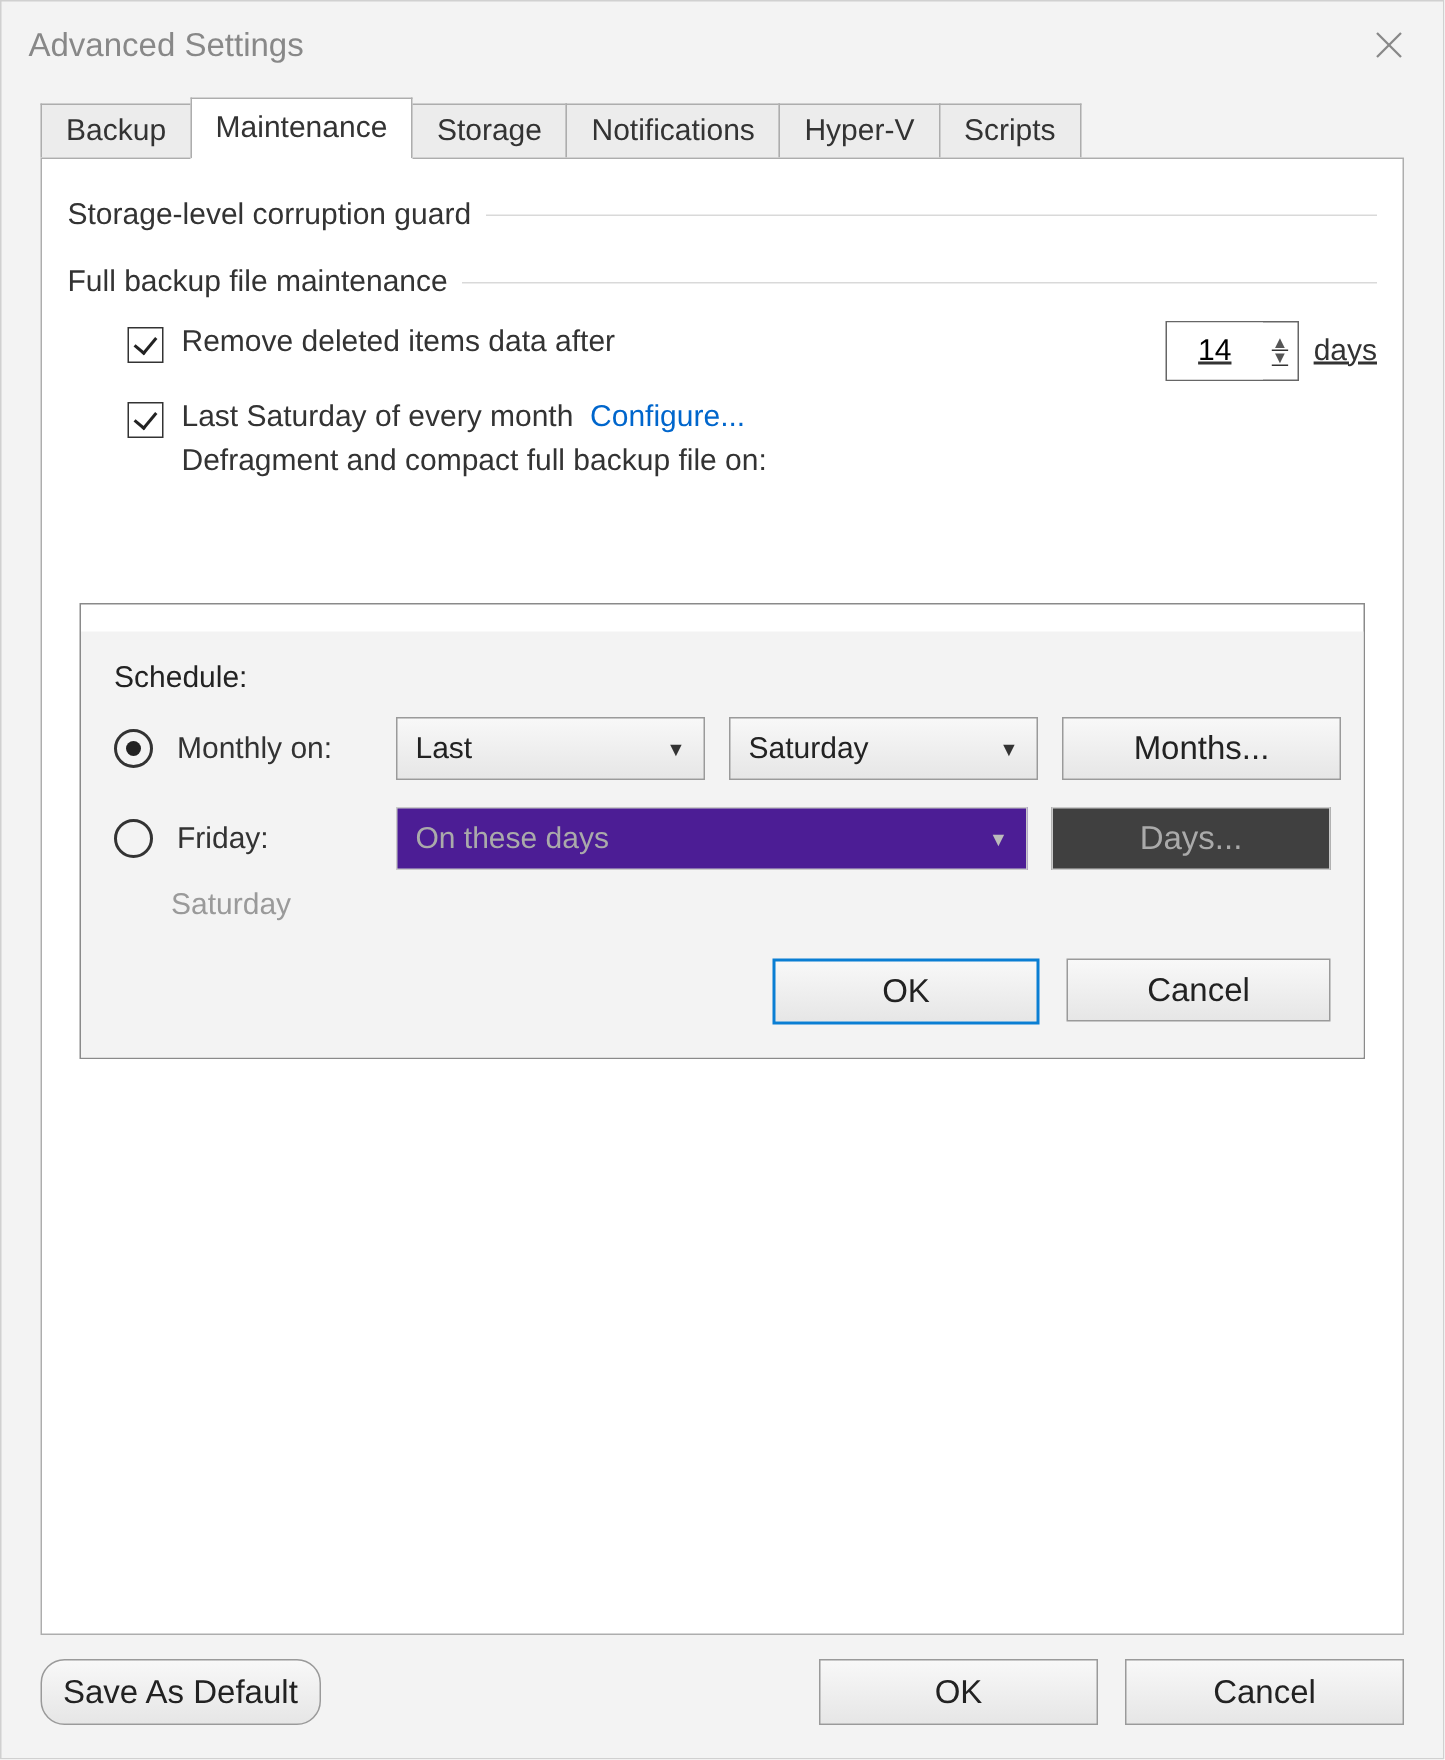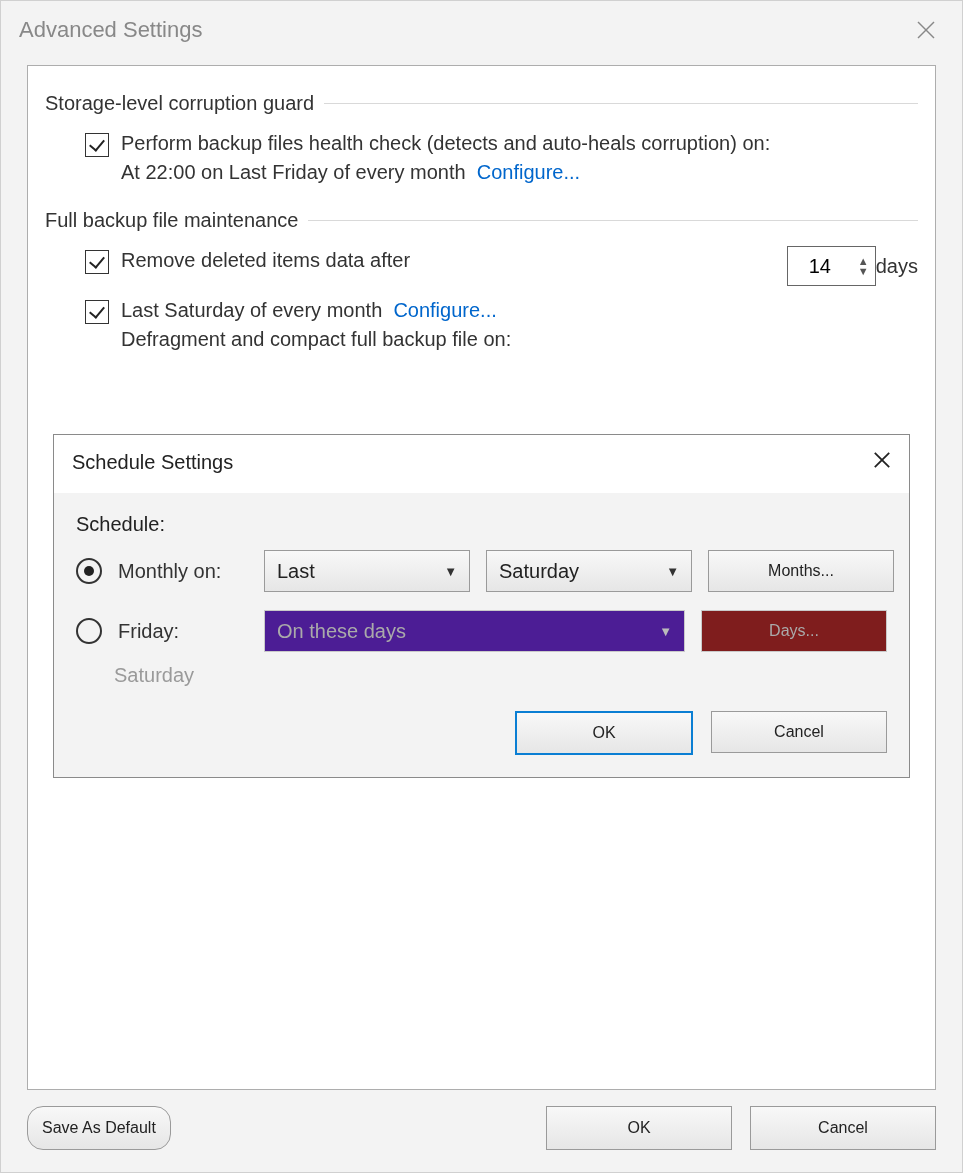--- a/index.html
+++ b/index.html
@@ -125,21 +125,22 @@
     transform: rotate(-50deg);
     margin-top: -4px;
   }
   .opt-text { line-height: 1.45; }
   .link { color: #0066cc; cursor: pointer; }
 
   .days-spinner-wrap {
     display: flex;
     align-items: center;
     margin-left: auto;
-    gap: 0;
+    gap: 10px;
+    text-decoration: underline;
   }
   .spinner {
     display: flex;
     align-items: stretch;
     border: 1px solid #666;
     height: 38px;
     background: #fff;
   }
   .spinner input {
     width: 56px;
@@ -224,27 +225,27 @@
   .combo .chev { font-size: 13px; color: #333; }
   .combo.disabled .chev { color: #bbb; }
   .btn {
     height: 40px;
     min-width: 150px;
     border: 1px solid #9a9a9a;
     background: linear-gradient(#f8f8f8,#e6e6e6);
     display: flex;
     align-items: center;
     justify-content: center;
-    font-size: 16px;
+    font-size: 22px;
     color: #222;
     padding: 0 12px;
   }
   .btn.disabled {
     color: #aaa;
-    background: #7f1d1d;
+    background: #404040;
     border-color: #c9c9c9;
   }
   .sub-note {
     color: #9a9a9a;
     padding-left: 38px;
     margin-top: -6px;
     margin-bottom: 24px;
   }
   .inner-buttons {
     display: flex;
@@ -273,35 +274,34 @@
     <span class="spacer"></span>
     <div class="close-btn">
       <svg width="20" height="20" viewBox="0 0 20 20">
         <line x1="2" y1="2" x2="18" y2="18" stroke-width="1.5"></line>
         <line x1="18" y1="2" x2="2" y2="18" stroke-width="1.5"></line>
       </svg>
     </div>
   </div>
 
   <div class="body-area">
+    <div class="tabs-row">
+      <div class="tab">Backup</div>
+      <div class="tab active">Maintenance</div>
+      <div class="tab">Storage</div>
+      <div class="tab">Notifications</div>
+      <div class="tab">Hyper-V</div>
+      <div class="tab">Scripts</div>
+    </div>
 
     <div class="tab-panel">
 
       <div class="group-header">
         <span>Storage-level corruption guard</span>
         <span class="line"></span>
-      </div>
-      <div class="option-row">
-        <span class="checkbox checked"></span>
-        <div class="opt-text">
-          <div>Perform backup files health check (detects and auto-heals corruption) on:</div>
-          <div>
-            <span>At 22:00 on Last Friday of every month</span>&nbsp;&nbsp;<span class="link">Configure...</span>
-          </div>
-        </div>
       </div>
 
       <div class="group-header" style="margin-top:22px">
         <span>Full backup file maintenance</span>
         <span class="line"></span>
       </div>
 
       <div class="option-row">
         <span class="checkbox checked"></span>
         <div class="opt-text">Remove deleted items data after</div>
@@ -321,30 +321,20 @@
         <span class="checkbox checked"></span>
         <div class="opt-text">
           <div>
             <span>Last Saturday of every month</span>&nbsp;&nbsp;<span class="link">Configure...</span>
           </div>
           <div>Defragment and compact full backup file on:</div>
         </div>
       </div>
 
       <div class="inner-dialog">
-        <div class="inner-title">
-          <span>Schedule Settings</span>
-          <span class="spacer"></span>
-          <span class="inner-close">
-            <svg width="18" height="18" viewBox="0 0 20 20">
-              <line x1="2" y1="2" x2="18" y2="18" stroke="#222" stroke-width="2"></line>
-              <line x1="18" y1="2" x2="2" y2="18" stroke="#222" stroke-width="2"></line>
-            </svg>
-          </span>
-        </div>
         <div class="inner-body">
           <div class="sched-label">Schedule:</div>
 
           <div class="sched-row">
             <span class="radio selected"></span>
             <span class="radio-label">Monthly on:</span>
             <div class="combo" style="flex:0 0 180px">
               <span>Last</span>
               <span class="chev">▼</span>
             </div>

